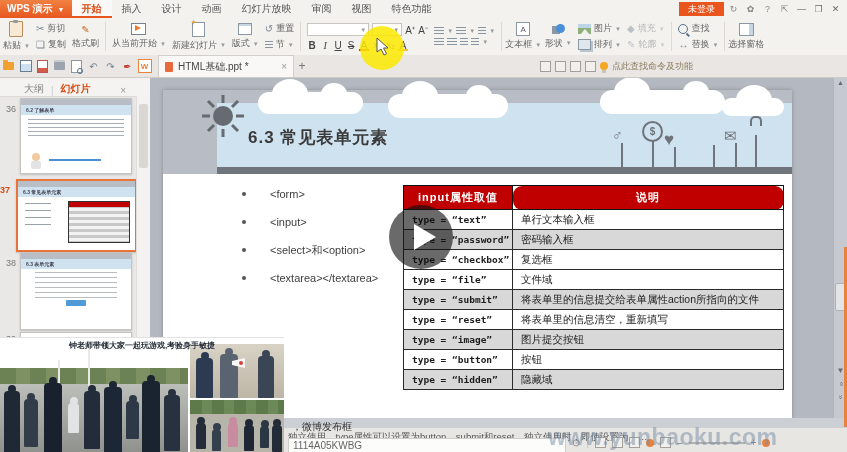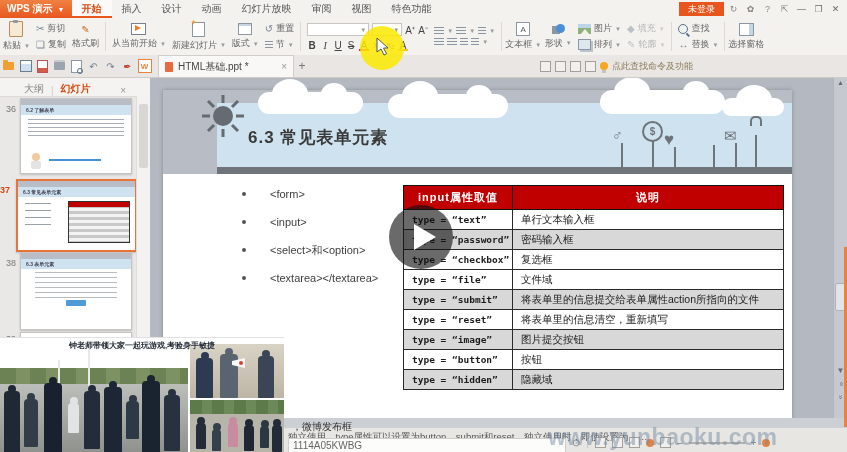--- a/index.html
+++ b/index.html
@@ -122,21 +122,21 @@
   .pole{position:absolute;width:2px;background:#70757c;}
   .sign{position:absolute;color:#6f747a;z-index:1;}
   .dollar{width:17px;height:17px;border:2px solid #6f747a;border-radius:50%;font-size:10px;font-weight:bold;display:flex;align-items:center;justify-content:center;}
   .lockb{width:14px;height:10px;background:#6f747a;border-radius:2px;position:relative;}
   .lockb:before{content:"";position:absolute;left:2px;top:-7px;width:8px;height:8px;border:2.5px solid #6f747a;border-bottom:none;border-radius:5px 5px 0 0;}
   .bullets{position:absolute;left:79px;top:90px;z-index:2;}
   .bullet{display:flex;align-items:center;gap:24px;height:28px;font-size:11px;color:#3f3f3f;}
   .bdot{width:4px;height:4px;border-radius:50%;background:#555;flex:none;}
   .stable{position:absolute;left:240px;top:95px;border-collapse:collapse;z-index:2;table-layout:fixed;}
   .stable th{width:106px;height:21px;background:#c00000;color:#fff;font-size:11px;font-weight:bold;border:1px solid #111;letter-spacing:1px;}
-  .stable th+th{width:268px;}
+  .stable th+th{width:268px;border-radius:9px;}
   .stable td{height:19px;padding:0 0 0 8px;font-size:10.5px;color:#1c1c1c;border:1px solid #2a2a2a;background:#fff;}
   .stable td.mono{font-family:"DejaVu Sans Mono",monospace;font-weight:bold;font-size:9.5px;}
   .stable tr.even td{background:#d8d8d8;}
   
   .vsb{position:absolute;right:0;top:77px;width:13px;height:341px;background:#c6c9cf;border-left:1px solid #b2b6bc;z-index:2;}
   .vsb .up{position:absolute;top:2px;left:0;right:0;text-align:center;font-size:7px;color:#676c73;}
   .vsb .th{position:absolute;top:206px;left:1px;right:1px;height:26px;background:#e2e4e8;border:1px solid #aeb2b8;border-radius:2px;}
   .vsb .nav{position:absolute;left:0;right:0;text-align:center;font-size:8px;color:#676c73;line-height:12px;}
   .ostrip{position:absolute;right:0;top:247px;width:3px;height:180px;background:#e8823c;z-index:3;}
   

